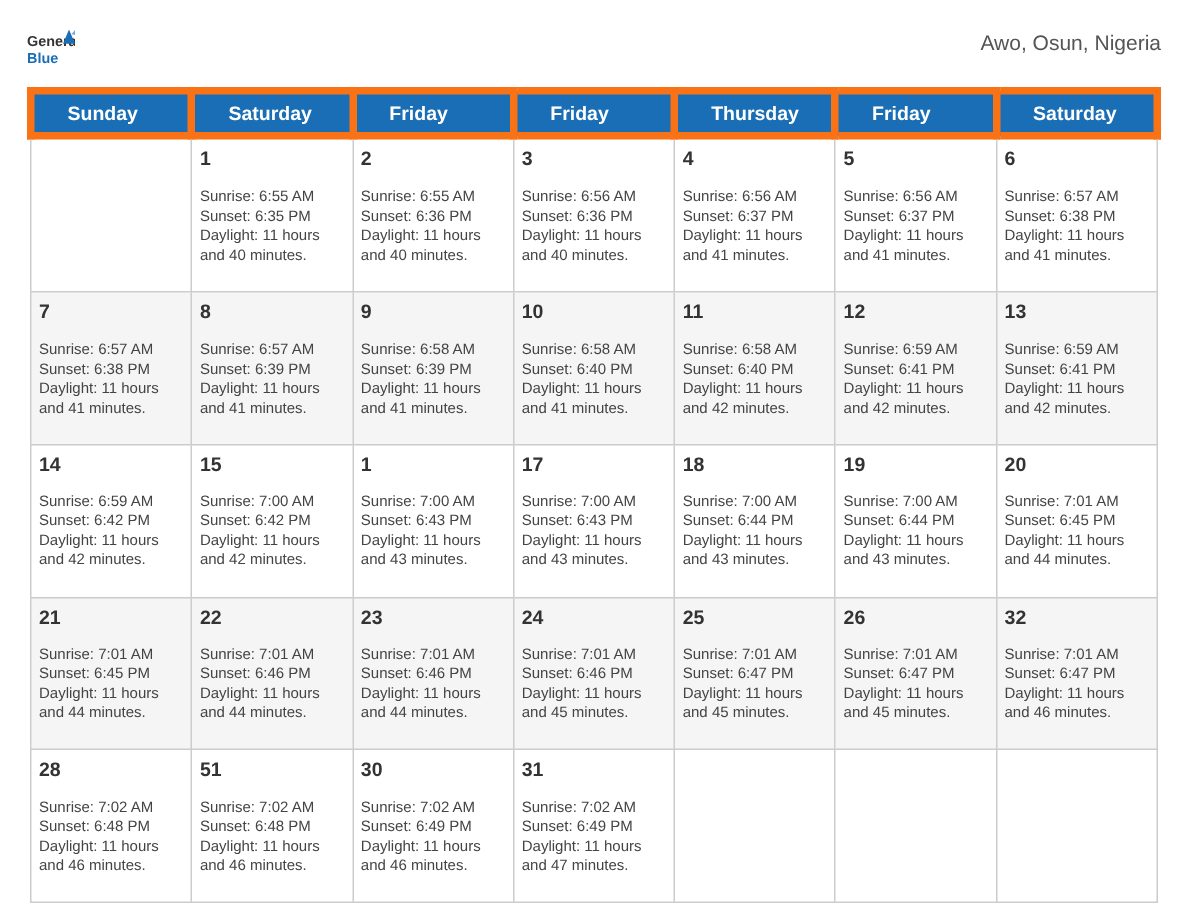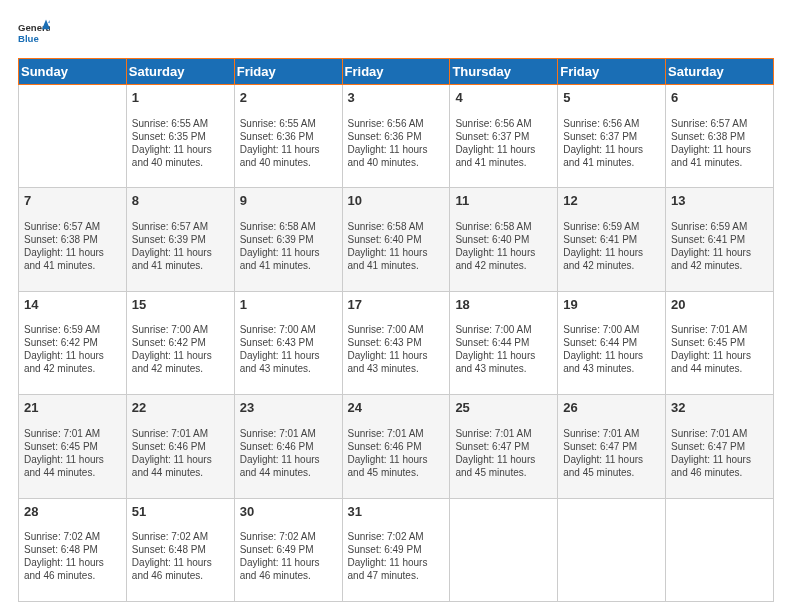--- a/index.html
+++ b/index.html
@@ -50,24 +50,24 @@
       flex: 1;
       border: 1px solid #ccc;
       border-collapse: collapse;
       width: 100%;
       table-layout: fixed;
     }
     .calendar th {
       background-color: #1a6eb5;
       color: #fff;
       text-align: left;
-      padding: 5px 2px;
+      padding: 5px 22px;
       font-size: 13px;
       font-weight: bold;
-      border: 1px solid #f97316;
+      border: 5px solid #f97316;
     }
     .calendar td {
       border: 1px solid #ccc;
       vertical-align: top;
       padding: 4px 5px;
       font-size: 10.5px;
       color: #333;
       line-height: 1.35;
     }
     .day-number {
@@ -103,20 +103,21 @@
   <div class="header">
     <div class="logo">
       <svg class="logo-icon" viewBox="0 0 40 40">
   <text x="0" y="16" font-size="12" font-weight="bold" fill="#333" font-family="Arial">General</text>
   <text x="0" y="30" font-size="12" font-weight="bold" fill="#1a6eb5" font-family="Arial">Blue</text>
   <polygon points="35,2 40,14 30,14" fill="#1a6eb5"></polygon>
   <polygon points="37,6 42,0 47,8" fill="#4488cc" opacity="0.7"></polygon>
 </svg>
     </div>
     <div class="title-block">
+      <div class="location">Awo, Osun, Nigeria</div>
     </div>
   </div>
 
   <table class="calendar">
     <thead>
       <tr>
         <th>Sunday</th>
         <th>Saturday</th>
         <th>Friday</th>
         <th>Friday</th>

